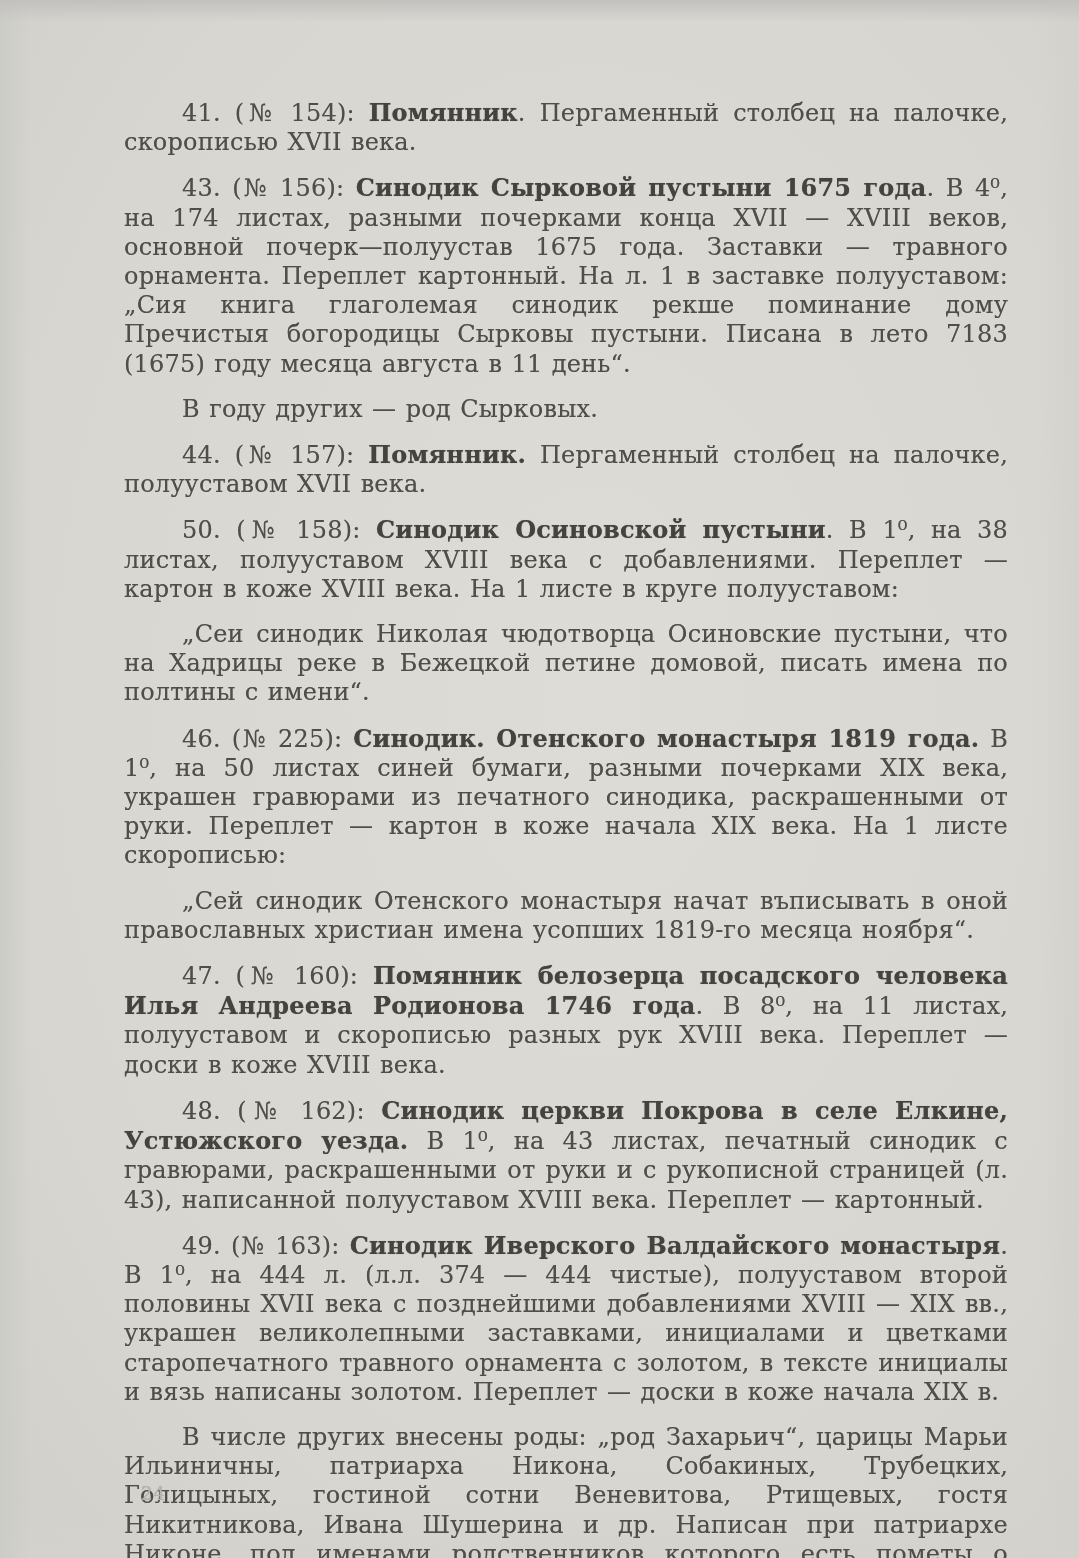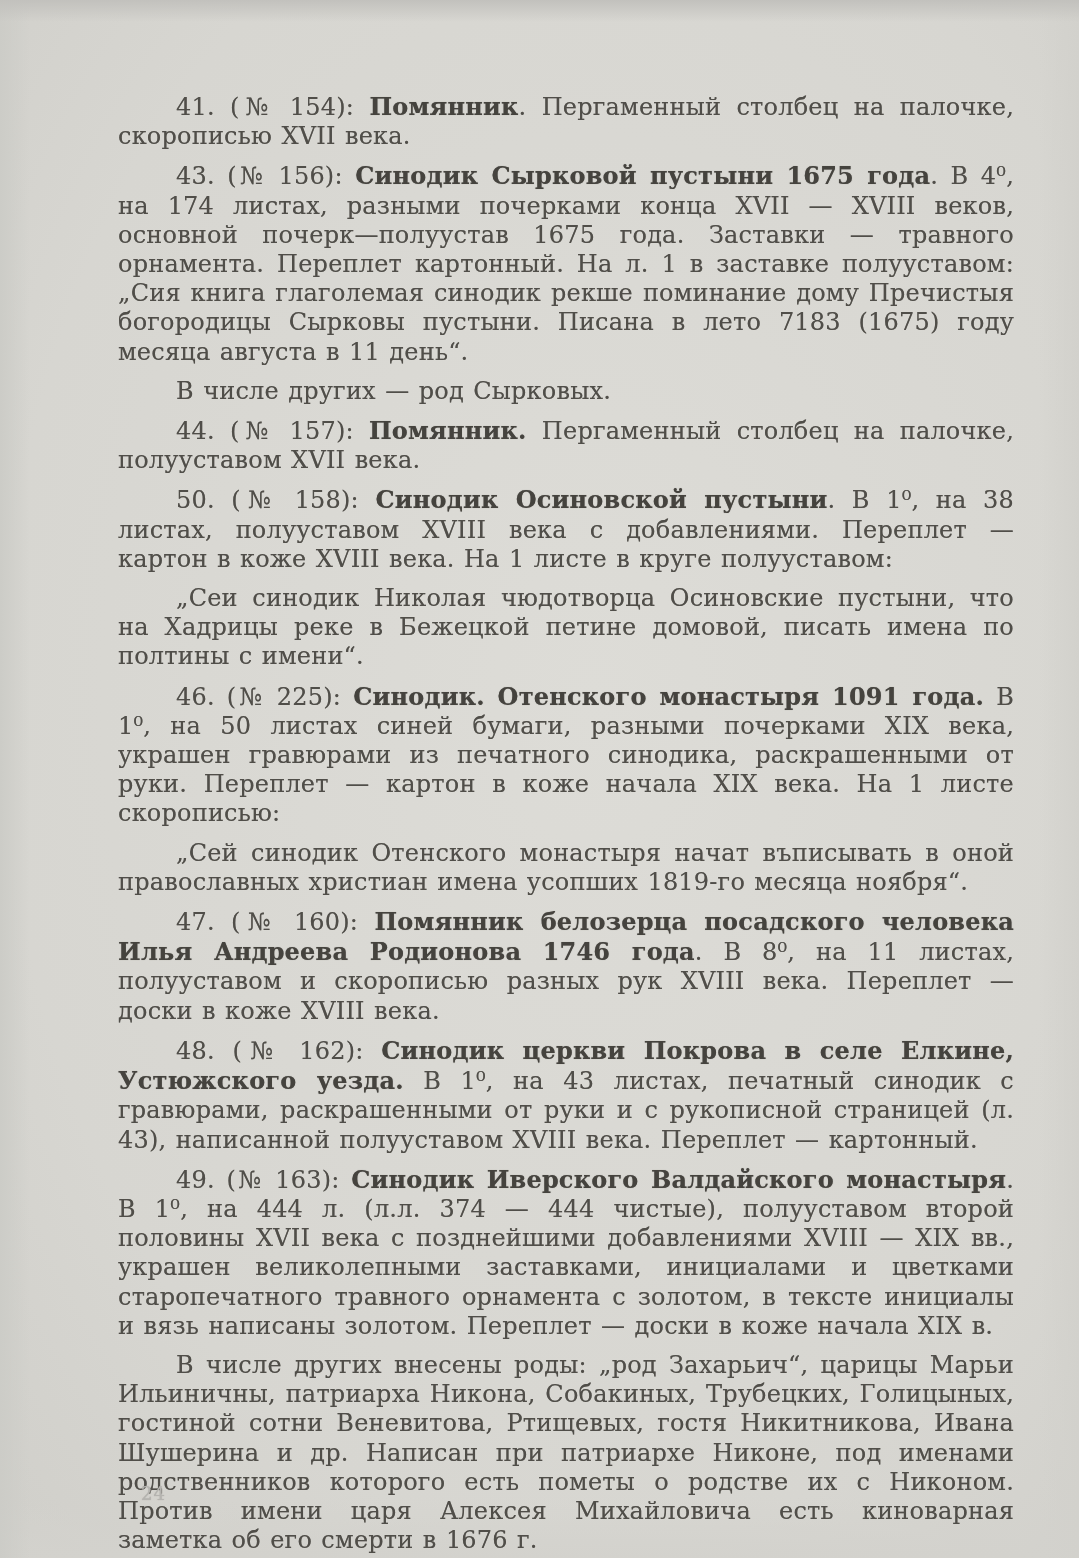--- a/index.html
+++ b/index.html
@@ -22,21 +22,21 @@
     left:108px; top:82px; width:916px;
     font-size:24px;
     line-height:29.2px;
     color:#504e49;
     text-align:justify;
     word-spacing:1.5px;
     letter-spacing:0.2px;
     text-shadow:0 0 0.6px rgba(80,78,73,0.55);
   }
   .text-block p {
-    margin:10px;
+    margin:16px;
     text-indent:58px;
   }
   .text-block .b {
     font-weight:bold;
     color:#45433e;
     text-shadow:0 0 0.7px rgba(60,58,53,0.6);
   }
   .page-number {
     position:absolute;
     left:97px; top:1483px;
@@ -47,25 +47,25 @@
     margin-left:44px;
   }
 </style>
 </head>
 <body>
 
 <div class="scan-page">
   <div class="text-block">
       <p><span>41. (№ 154): </span><span class="b">Помянник</span><span>. Пергаменный столбец на палочке, скорописью XVII века.</span></p>
       <p><span>43. (№ 156): </span><span class="b">Синодик Сырковой пустыни 1675 года</span><span>. В 4⁰, на 174 листах, разными почерками конца XVII — XVIII веков, основной почерк—полуустав 1675 года. Заставки — травного орнамента. Переплет картонный. На л. 1 в заставке полууставом: „Сия книга глаголемая синодик рекше поминание дому Пречистыя богородицы Сырковы пустыни. Писана в лето 7183 (1675) году месяца августа в 11 день“.</span></p>
-      <p><span>В числе других — род Сырковых.</span></p>
+      <p><span>В году других — род Сырковых.</span></p>
       <p><span>44. (№ 157): </span><span class="b">Помянник.</span><span> Пергаменный столбец на палочке, полууставом XVII века.</span></p>
       <p><span>50. (№ 158): </span><span class="b">Синодик Осиновской пустыни</span><span>. В 1⁰, на 38 листах, полууставом XVIII века с добавлениями. Переплет — картон в коже XVIII века. На 1 листе в круге полууставом:</span></p>
       <p><span>„Сеи синодик Николая чюдотворца Осиновские пустыни, что на Хадрицы реке в Бежецкой петине домовой, писать имена по полтины с имени“.</span></p>
-      <p><span>46. (№ 225): </span><span class="b">Синодик. Отенского монастыря 1091 года.</span><span> В 1⁰, на 50 листах синей бумаги, разными почерками XIX века, украшен гравюрами из печатного синодика, раскрашенными от руки. Переплет — картон в коже начала XIX века. На 1 листе скорописью:</span></p>
+      <p><span>46. (№ 225): </span><span class="b">Синодик. Отенского монастыря 1819 года.</span><span> В 1⁰, на 50 листах синей бумаги, разными почерками XIX века, украшен гравюрами из печатного синодика, раскрашенными от руки. Переплет — картон в коже начала XIX века. На 1 листе скорописью:</span></p>
       <p><span>„Сей синодик Отенского монастыря начат въписывать в оной православных христиан имена усопших 1819-го месяца ноября“.</span></p>
       <p><span>47. (№ 160): </span><span class="b">Помянник белозерца посадского человека Илья Андреева Родионова 1746 года</span><span>. В 8⁰, на 11 листах, полууставом и скорописью разных рук XVIII века. Переплет — доски в коже XVIII века.</span></p>
       <p><span>48. (№ 162): </span><span class="b">Синодик церкви Покрова в селе Елкине, Устюжского уезда.</span><span> В 1⁰, на 43 листах, печатный синодик с гравюрами, раскрашенными от руки и с рукописной страницей (л. 43), написанной полууставом XVIII века. Переплет — картонный.</span></p>
       <p><span>49. (№ 163): </span><span class="b">Синодик Иверского Валдайского монастыря</span><span>. В 1⁰, на 444 л. (л.л. 374 — 444 чистые), полууставом второй половины XVII века с позднейшими добавлениями XVIII — XIX вв., украшен великолепными заставками, инициалами и цветками старопечатного травного орнамента с золотом, в тексте инициалы и вязь написаны золотом. Переплет — доски в коже начала XIX в.</span></p>
       <p><span>В числе других внесены роды: „род Захарьич“, царицы Марьи Ильиничны, патриарха Никона, Собакиных, Трубецких, Голицыных, гостиной сотни Веневитова, Ртищевых, гостя Никитникова, Ивана Шушерина и др. Написан при патриархе Никоне, под именами родственников которого есть пометы о родстве их с Никоном. Против имени царя Алексея Михайловича есть киноварная заметка об его смерти в 1676 г.</span></p>
     </div>
   <div class="page-number">24</div>
 </div>
 
 </body></html>

